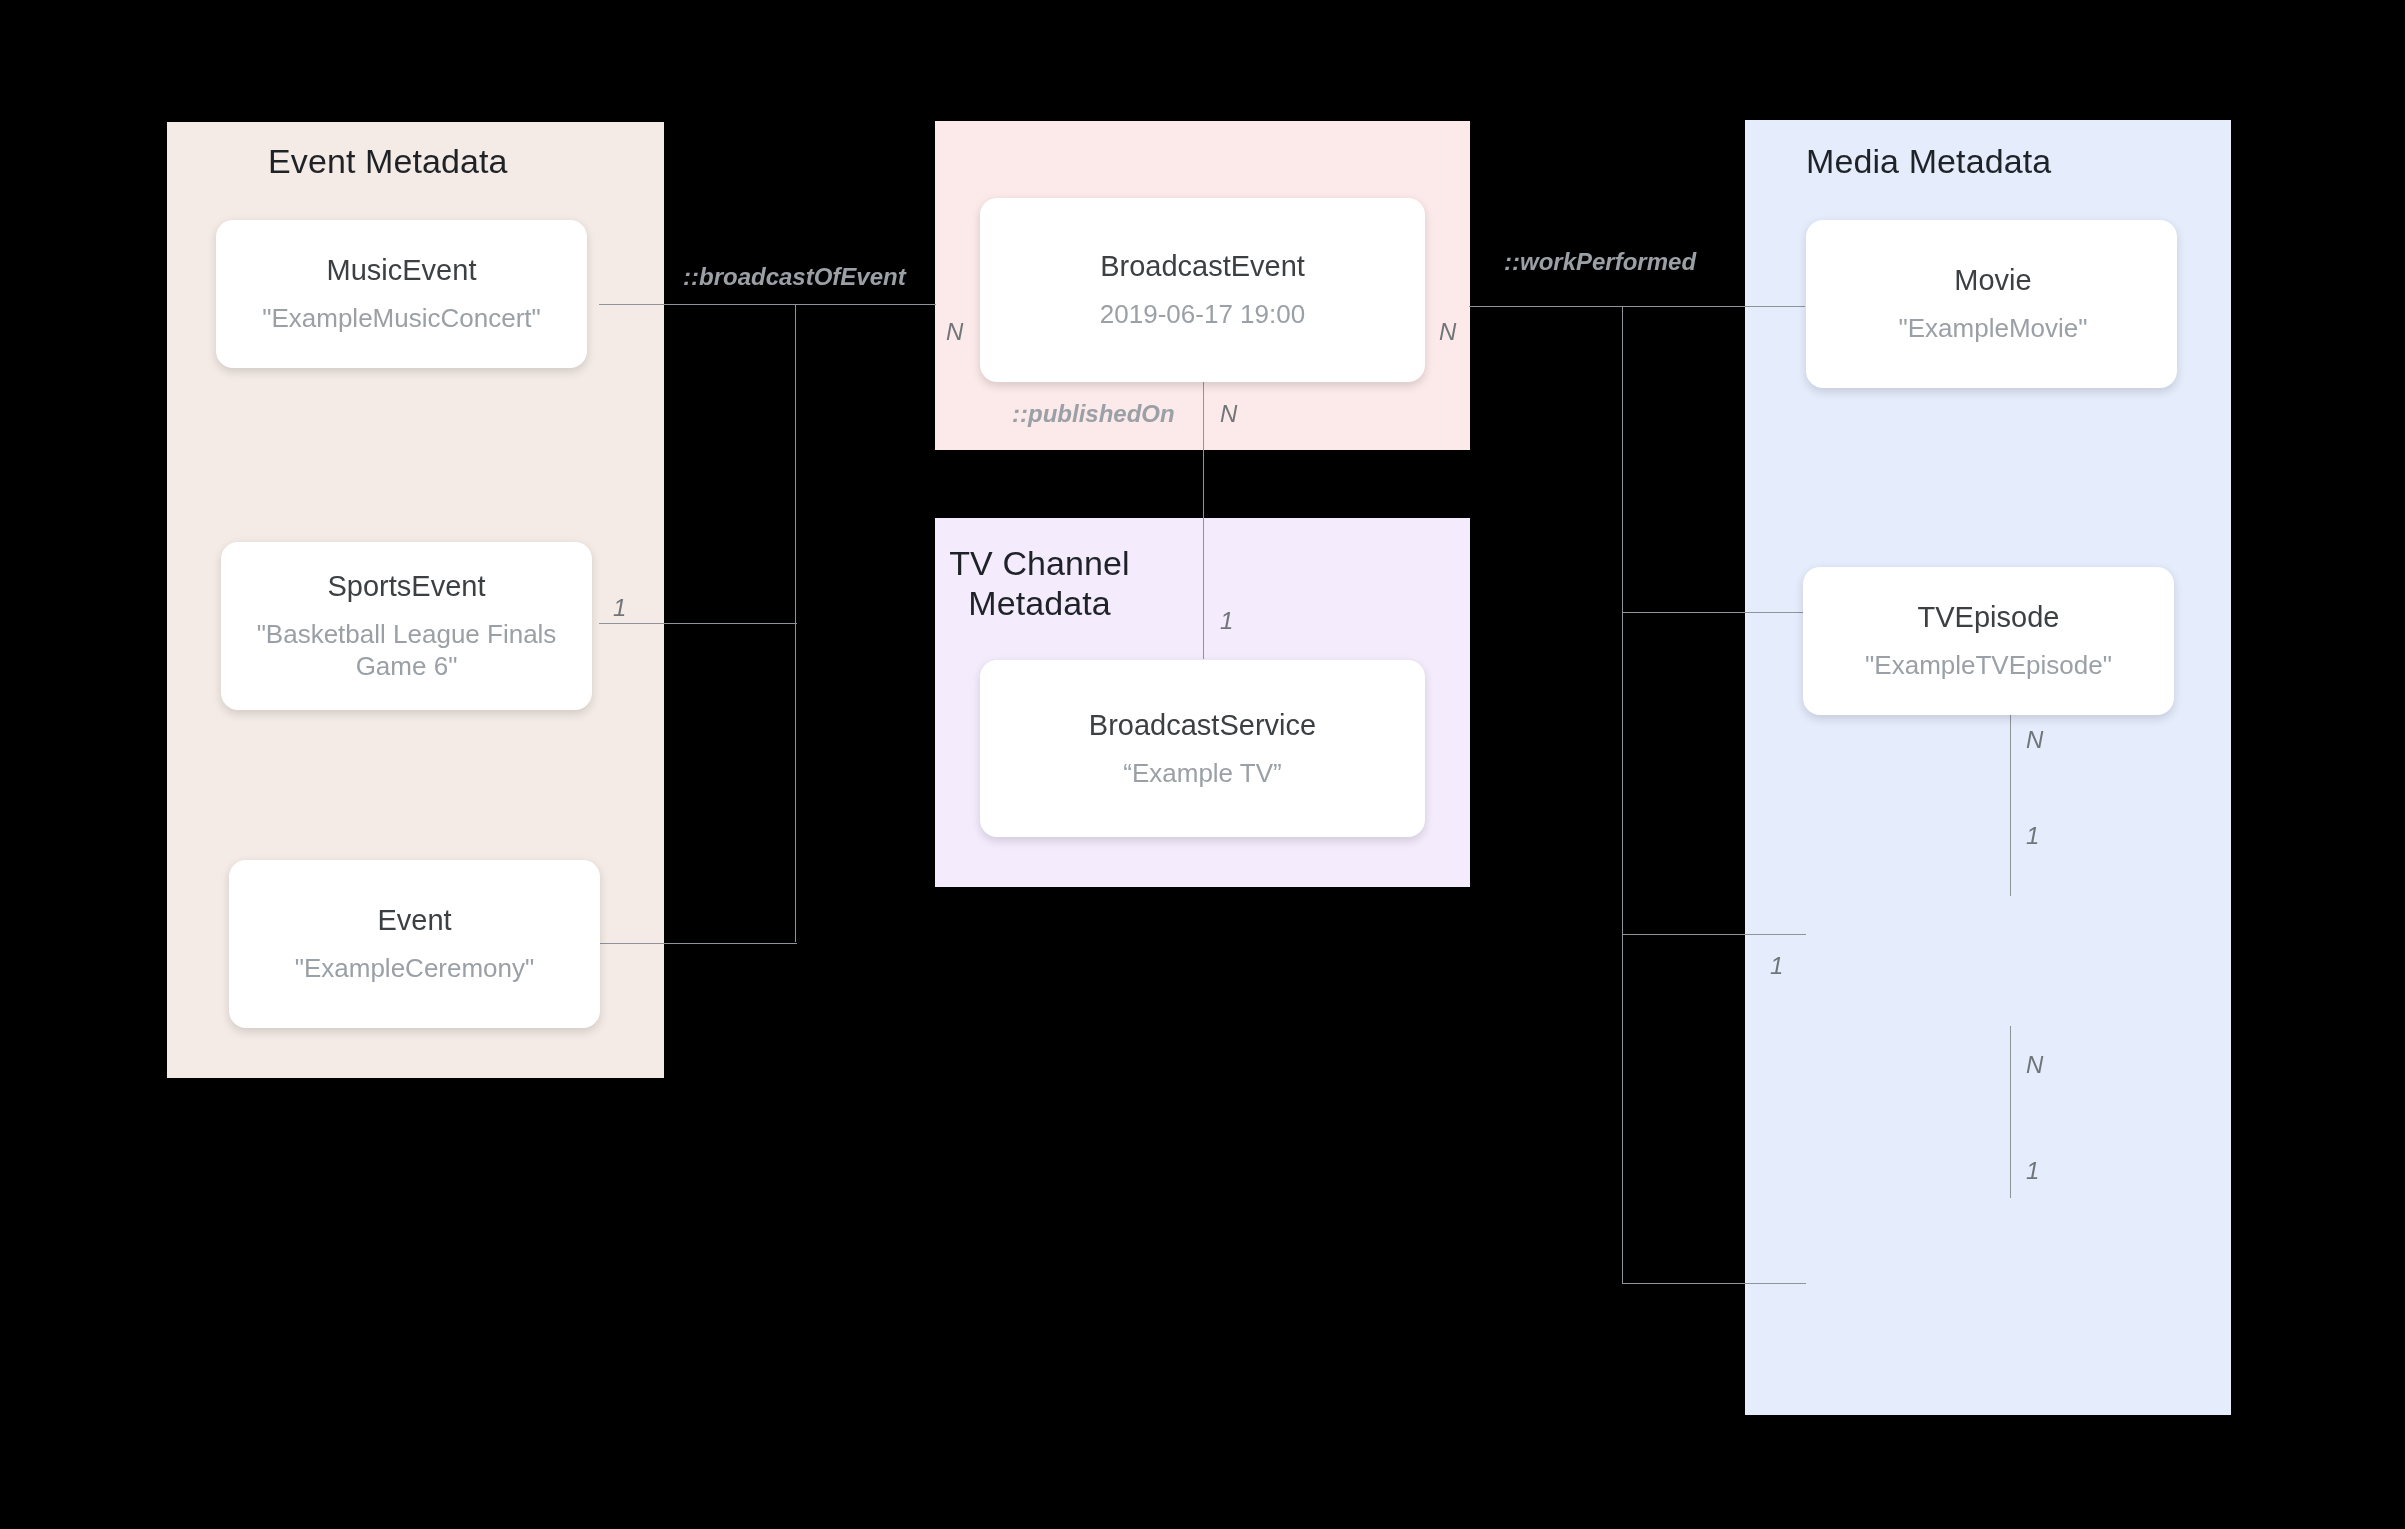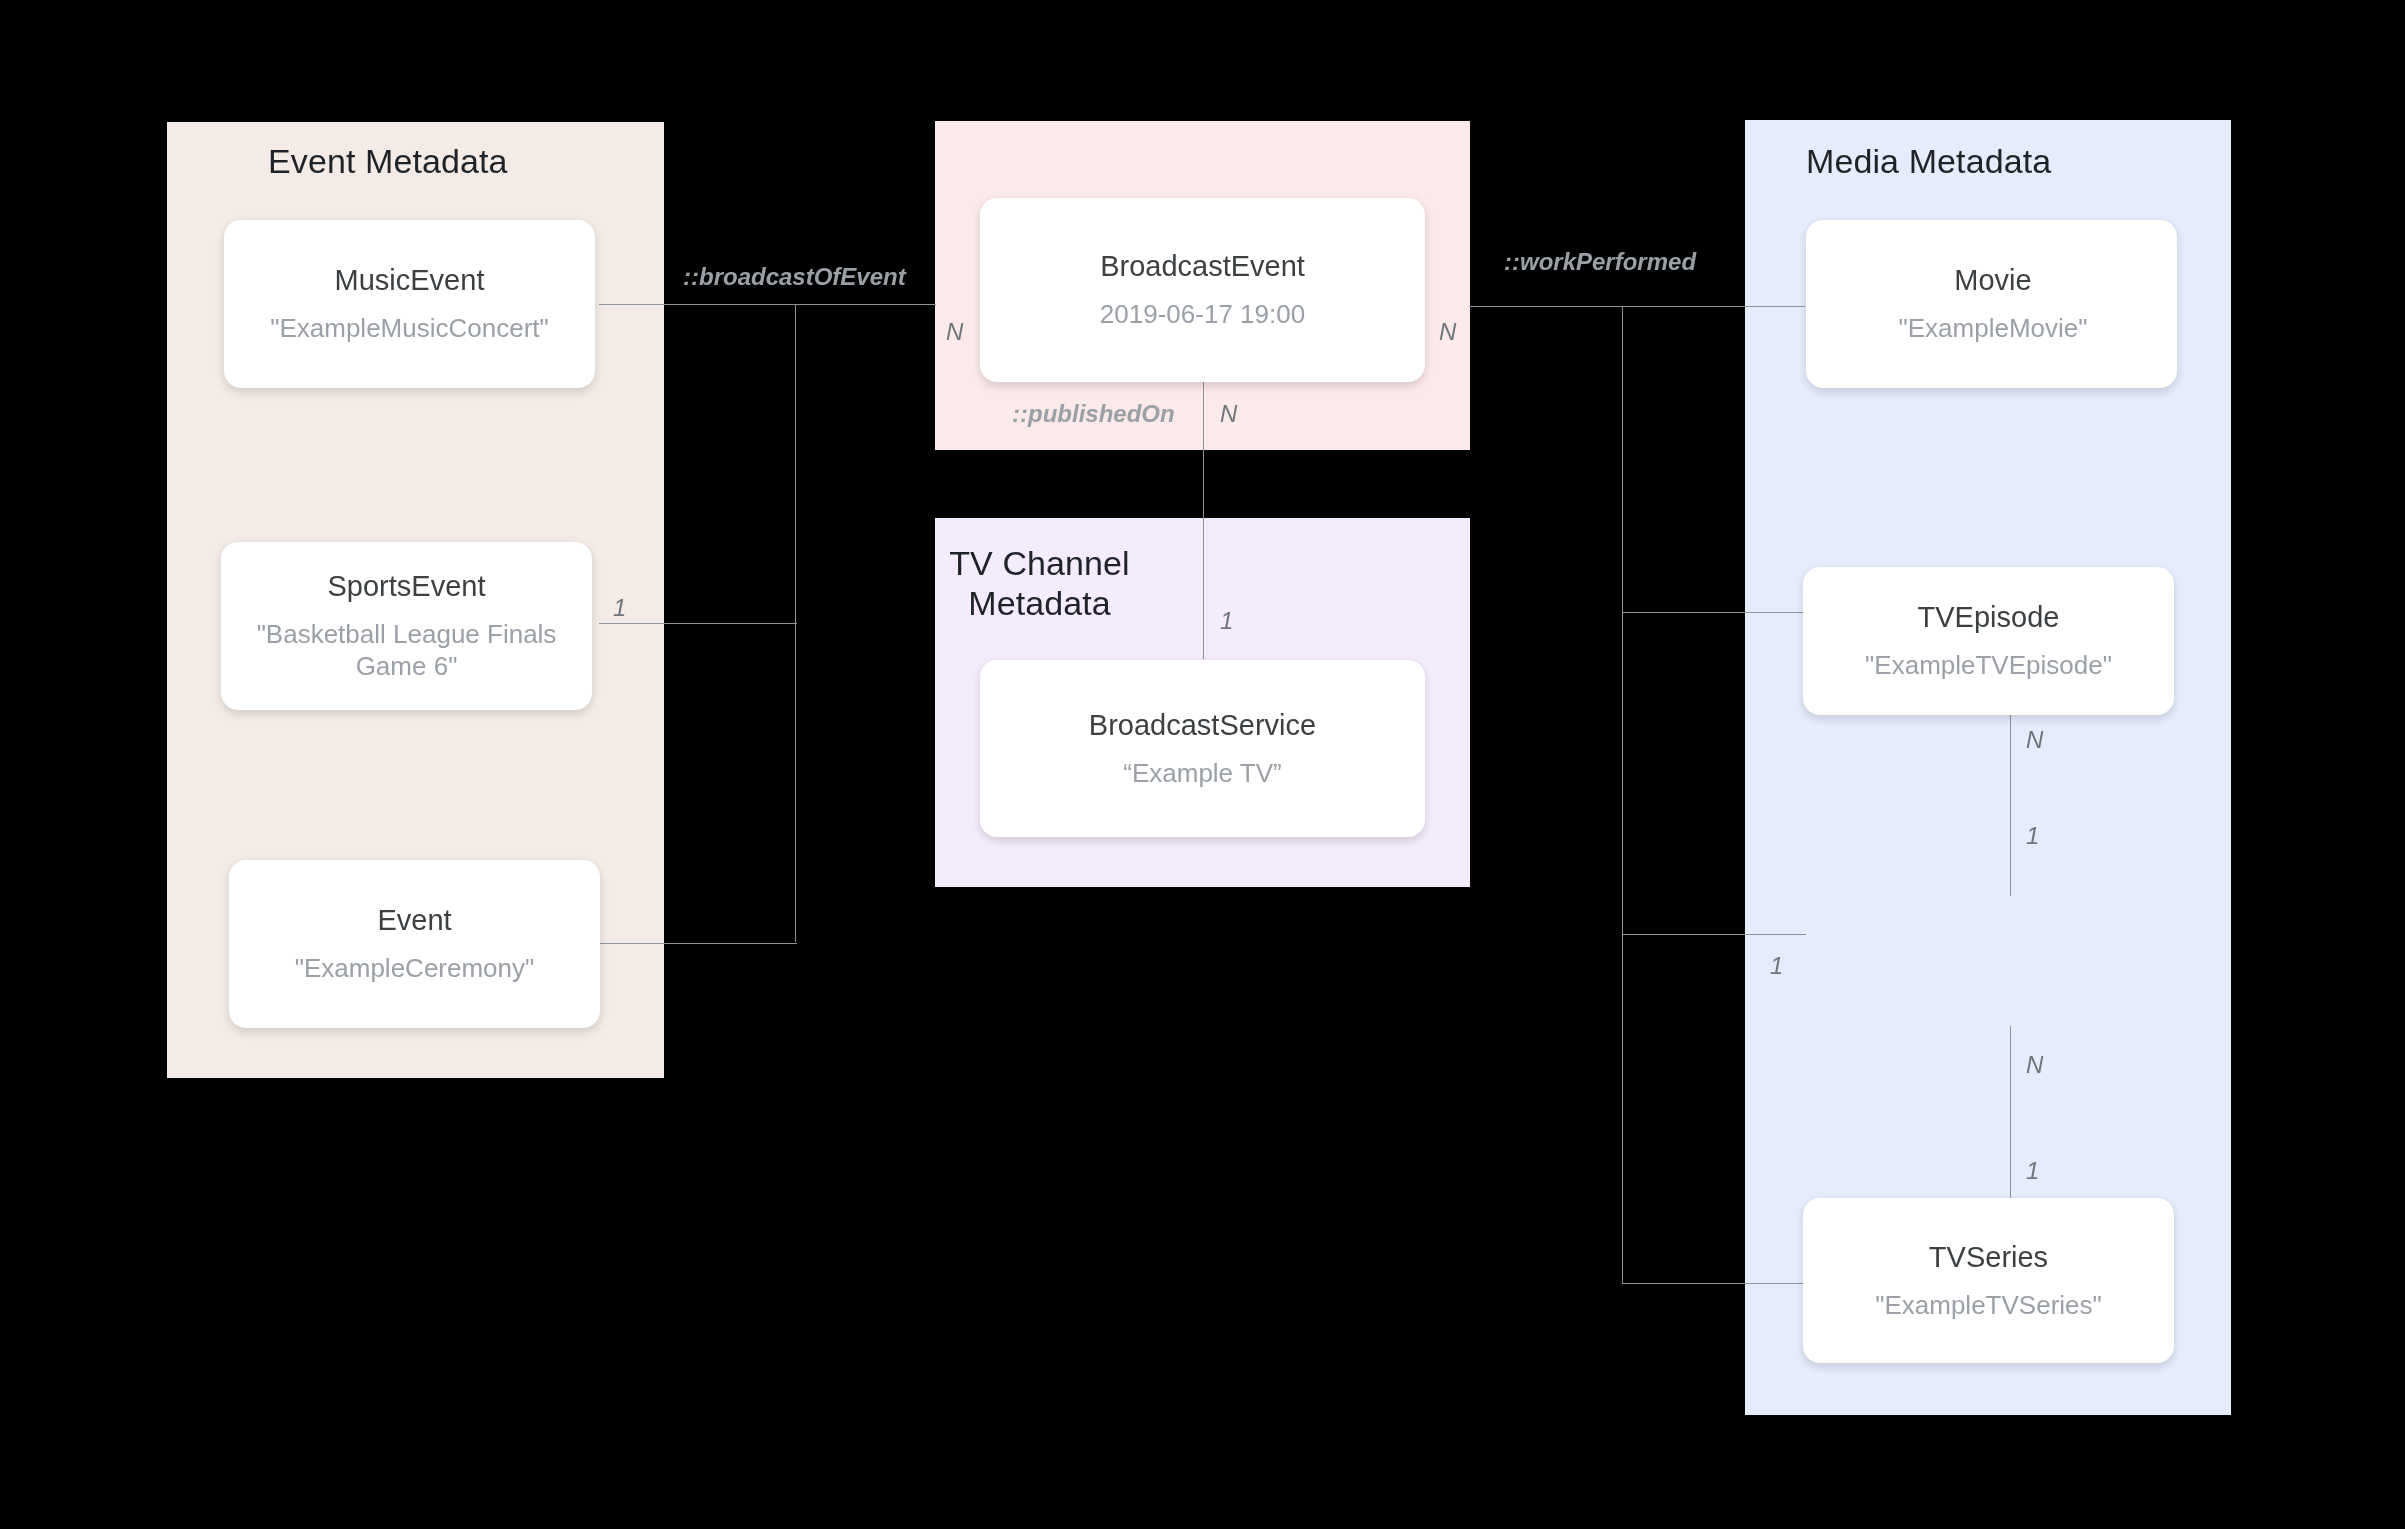--- a/index.html
+++ b/index.html
@@ -110,21 +110,21 @@
   <div class="edge-h" style="left:1622px; top:612px; width:184px;"></div>
   <div class="edge-v" style="left:1622px; top:612px; height:322px;"></div>
   <div class="edge-h" style="left:1622px; top:934px; width:184px;"></div>
   <div class="edge-v" style="left:1622px; top:934px; height:349px;"></div>
   <div class="edge-h" style="left:1622px; top:1283px; width:184px;"></div>
 
   <div class="edge-v" style="left:2010px; top:690px; height:206px;"></div>
 
   <div class="edge-v" style="left:2010px; top:1026px; height:172px;"></div>
 
-  <div class="node" style="left:224px; top:220px; width:371px; height:168px;">
+  <div class="node" style="left:216px; top:220px; width:371px; height:148px;">
     <div class="node-title">MusicEvent</div>
     <div class="node-sub">"ExampleMusicConcert"</div>
   </div>
 
   <div class="node" style="left:221px; top:542px; width:371px; height:168px;">
     <div class="node-title">SportsEvent</div>
     <div class="node-sub" style="max-width:315px;">"Basketball League Finals Game 6"</div>
   </div>
 
   <div class="node" style="left:229px; top:860px; width:371px; height:168px;">
@@ -146,24 +146,20 @@
     <div class="node-title">Movie</div>
     <div class="node-sub">"ExampleMovie"</div>
   </div>
 
   <div class="node" style="left:1803px; top:542px; width:371px; height:148px;margin-top:25px;">
     <div class="node-title">TVEpisode</div>
     <div class="node-sub">"ExampleTVEpisode"</div>
   </div>
 
 
-  <div class="node" style="left:1803px; top:1198px; width:371px; height:165px;">
-    <div class="node-title">TVSeries</div>
-    <div class="node-sub">"ExampleTVSeries"</div>
-  </div>
 
   <div class="rel-label" style="left:683px; top:263px;">::broadcastOfEvent</div>
 
   <div class="rel-label" style="left:1484px; top:248px;margin-left:20px;">::workPerformed</div>
 
   <div class="rel-label" style="left:1012px; top:400px;">::publishedOn</div>
 
   <div class="card-label" style="left:946px; top:318px;">N</div>
 
   <div class="card-label" style="left:1439px; top:318px;">N</div>

